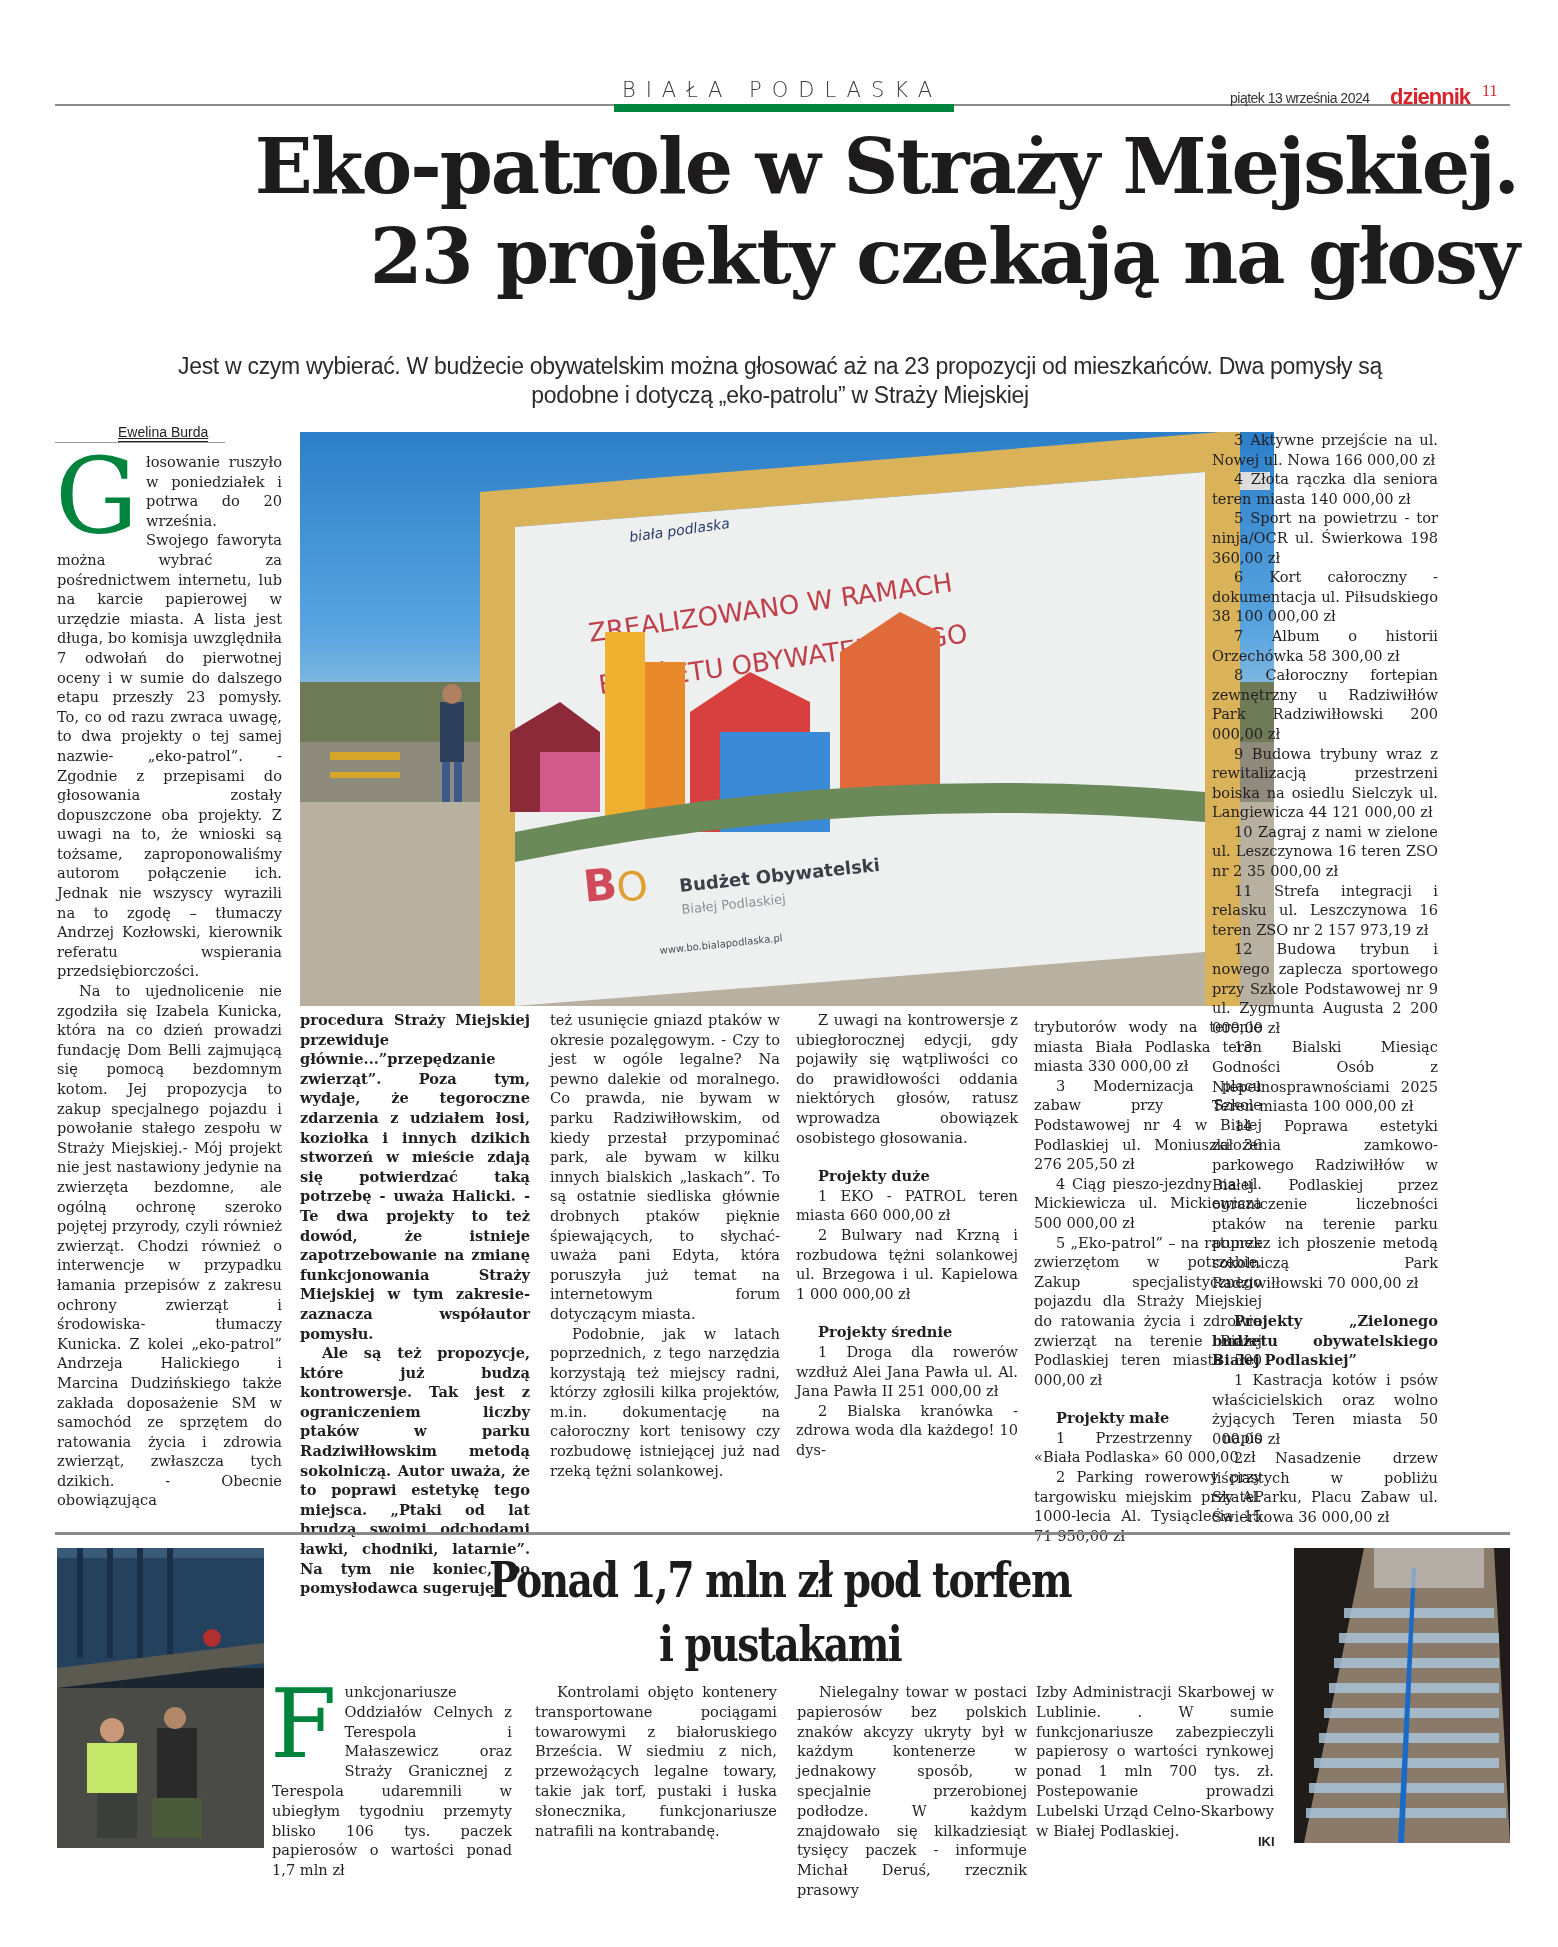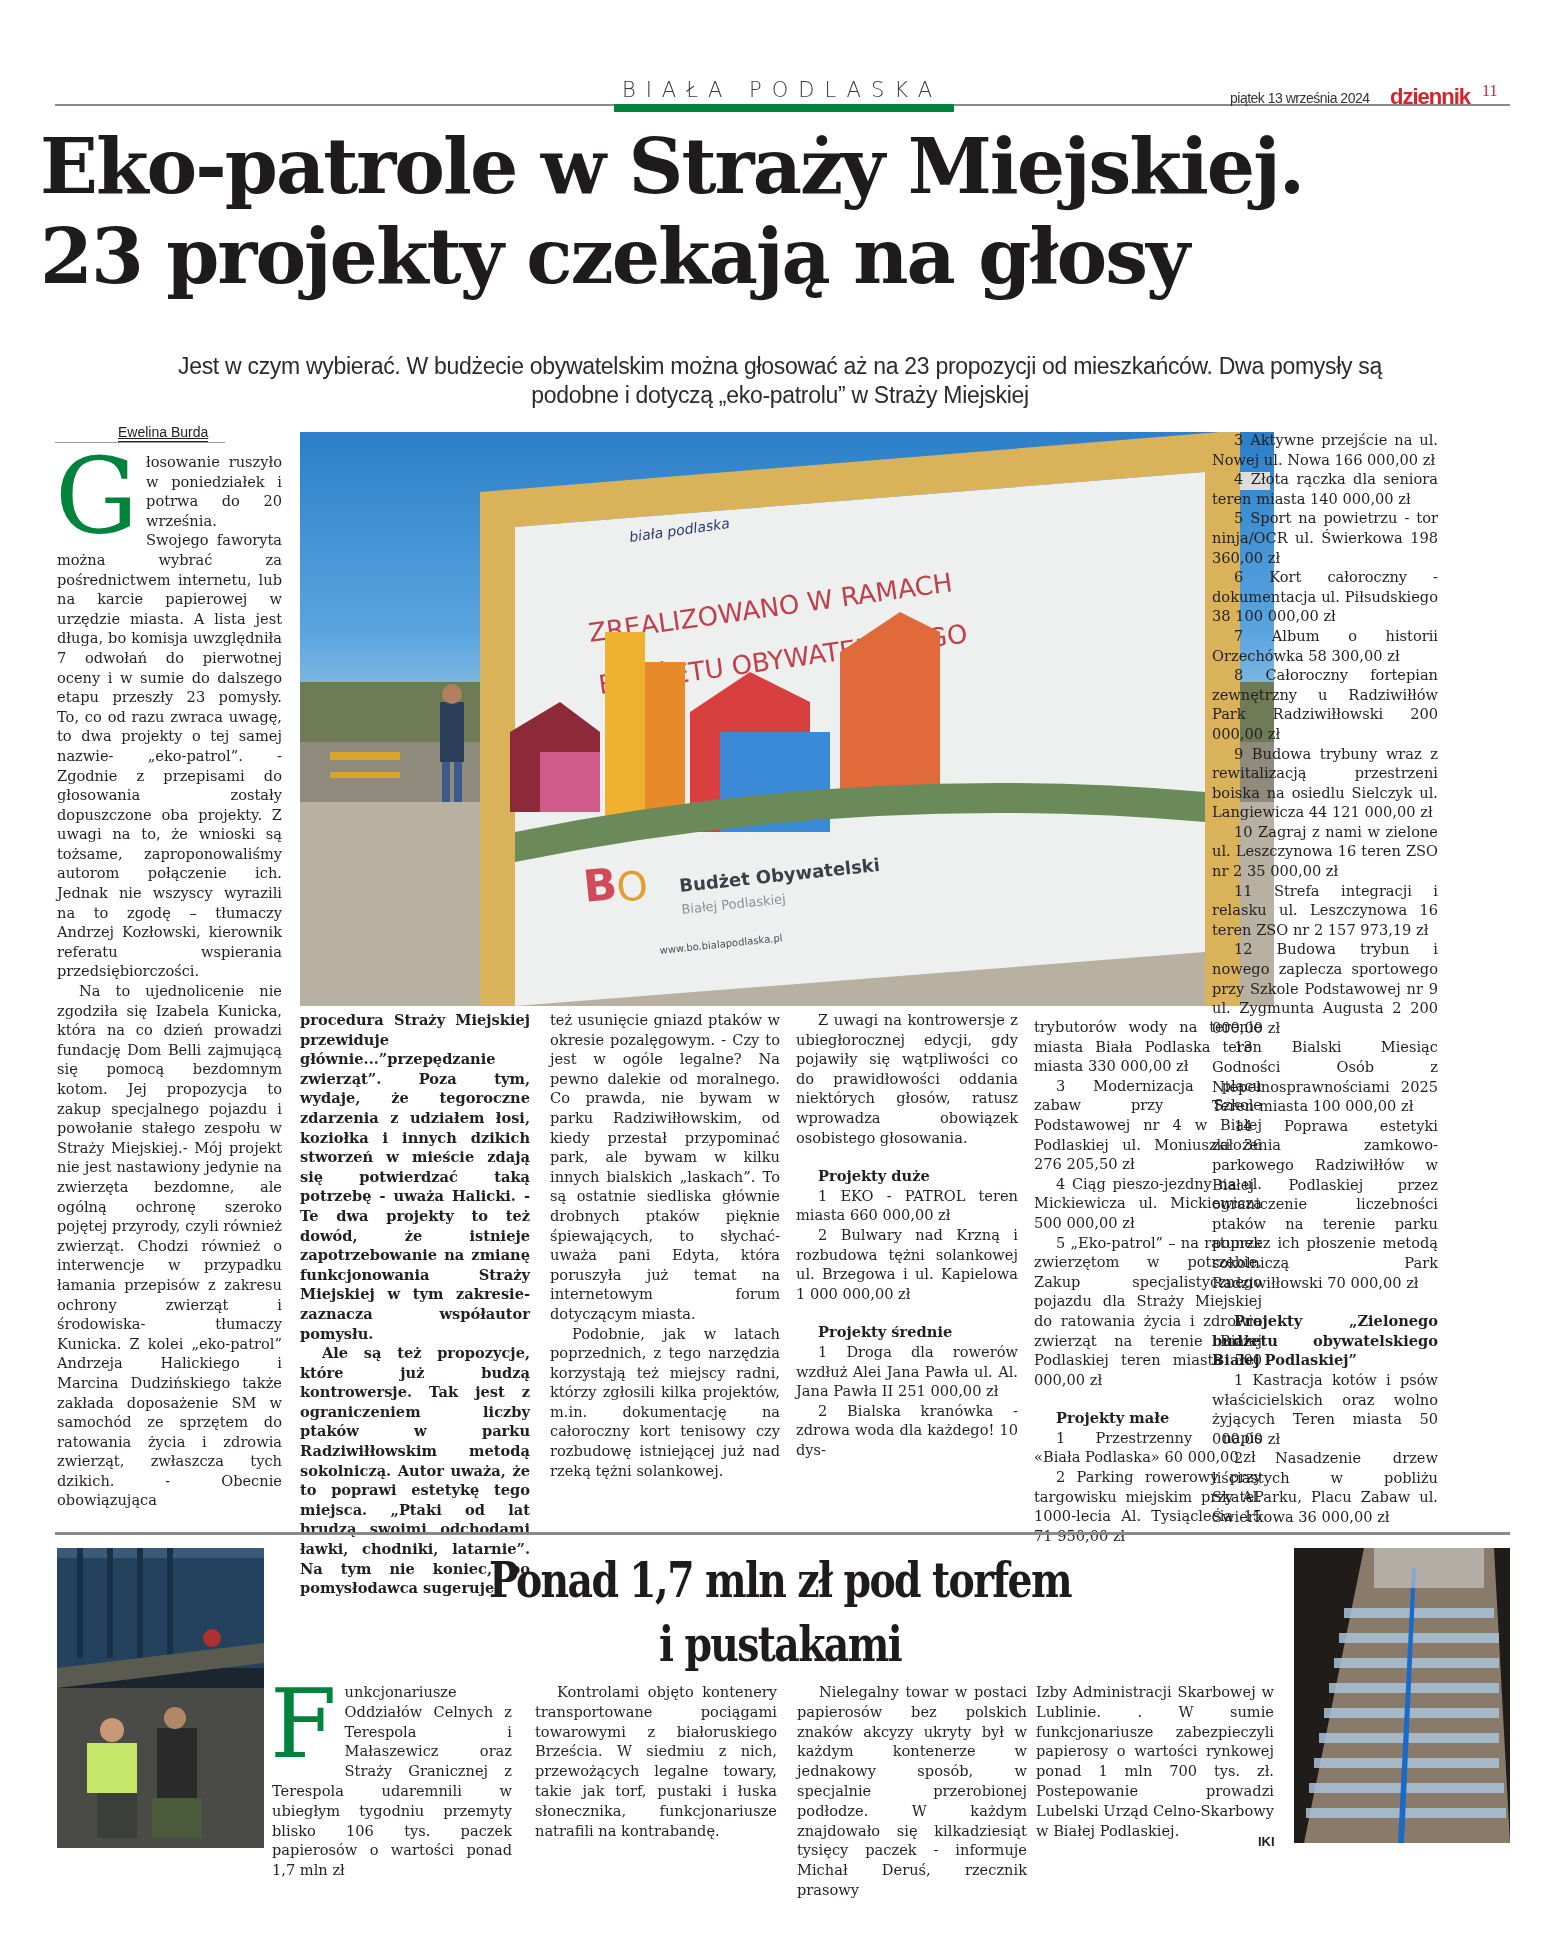--- a/index.html
+++ b/index.html
@@ -12,21 +12,21 @@
     font-family: "DejaVu Sans", sans-serif; font-weight: 200; font-size: 21px; letter-spacing: 10px; color: #3a3a3a; }
   .section-bar { position: absolute; left: 614px; top: 104px; width: 340px; height: 8px; background: #00843d; }
   .page-date { position: absolute; left: 1230px; top: 90px; font-family: "Liberation Sans", sans-serif;
     font-size: 14px; color: #333; letter-spacing: -0.5px; }
   .brand { position: absolute; left: 1390px; top: 84px; font-family: "Liberation Sans", sans-serif;
     font-weight: bold; font-size: 22px; color: #d8232a; letter-spacing: -1px; }
   .page-num { position: absolute; left: 1482px; top: 82px; font-family: "Liberation Serif", serif;
     font-size: 16px; color: #d8232a; }
 
   
-  .headline { position: absolute; left: 40px; top: 122px; width: 1478px; text-align: left;
+  .headline { position: absolute; left: 40px; top: 122px; width: 1478px; text-align: right;
     font-family: "DejaVu Serif", serif; font-weight: bold; font-size: 76px; line-height: 90px;
     letter-spacing: -2px; color: #1e1b1c; }
   .lead { position: absolute; left: 60px; top: 352px; width: 1440px; text-align: center;
     font-family: "Liberation Sans", sans-serif; font-size: 23px; line-height: 29px; color: #2b2b2b; letter-spacing: -0.3px; }
 
   
   .byline { position: absolute; left: 118px; top: 424px; font-family: "Liberation Sans", sans-serif;
     font-size: 14px; color: #222; border-bottom: 2px solid #222; padding-bottom: 1px; text-decoration: underline; }
   .byline-rule { position: absolute; left: 55px; top: 442px; width: 170px; height: 1px; background: #999; }
 

